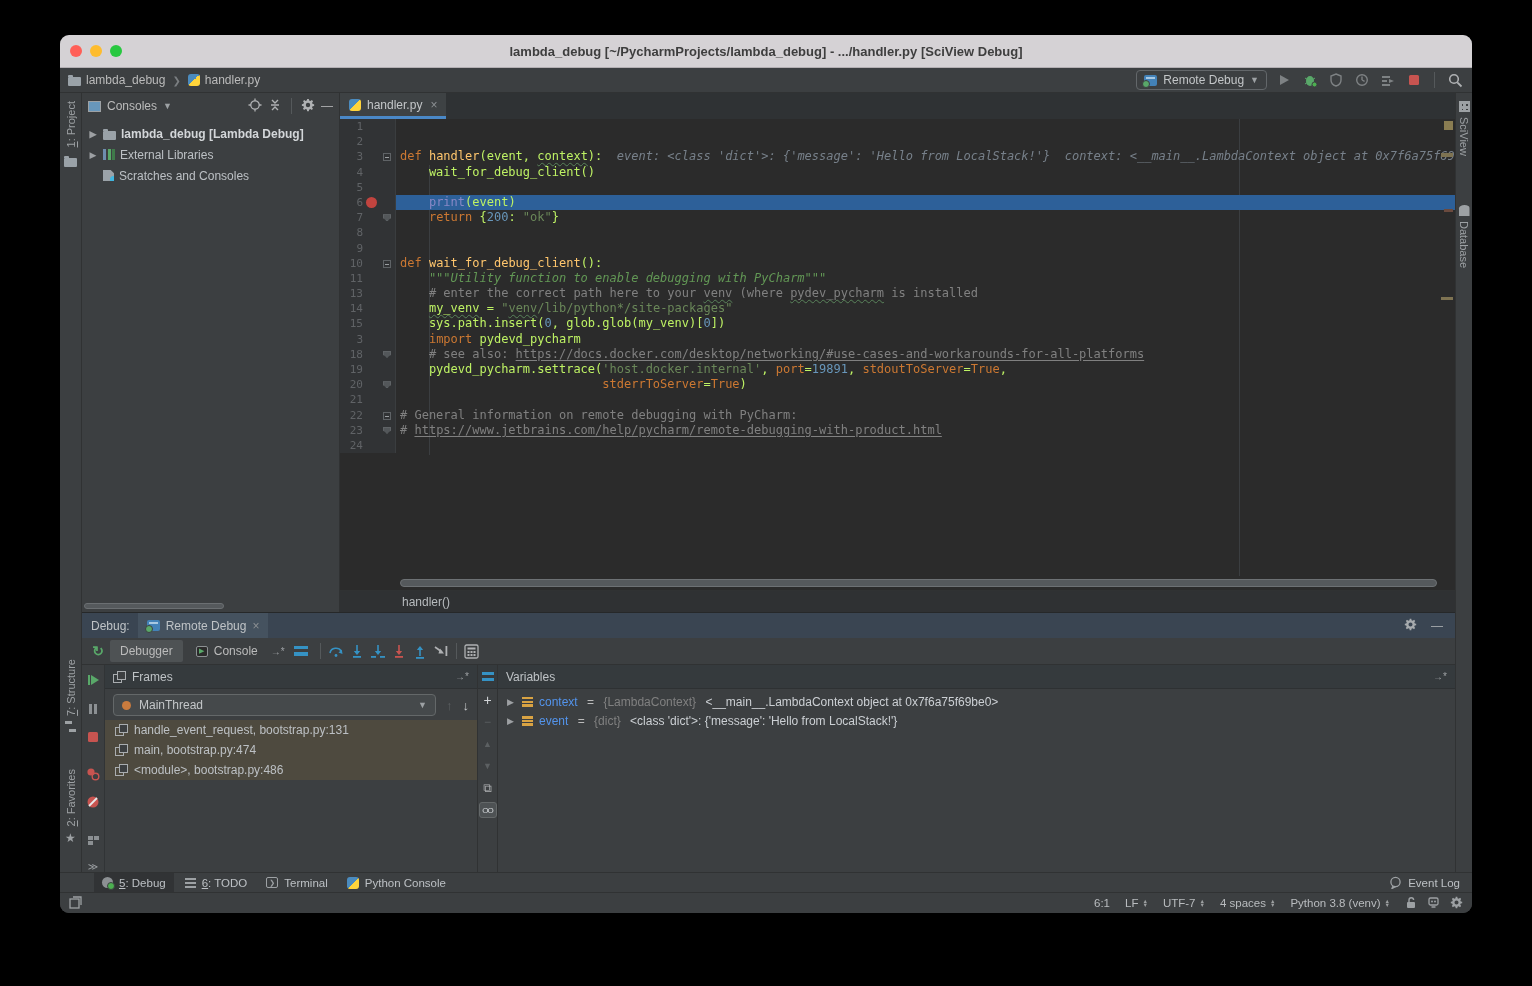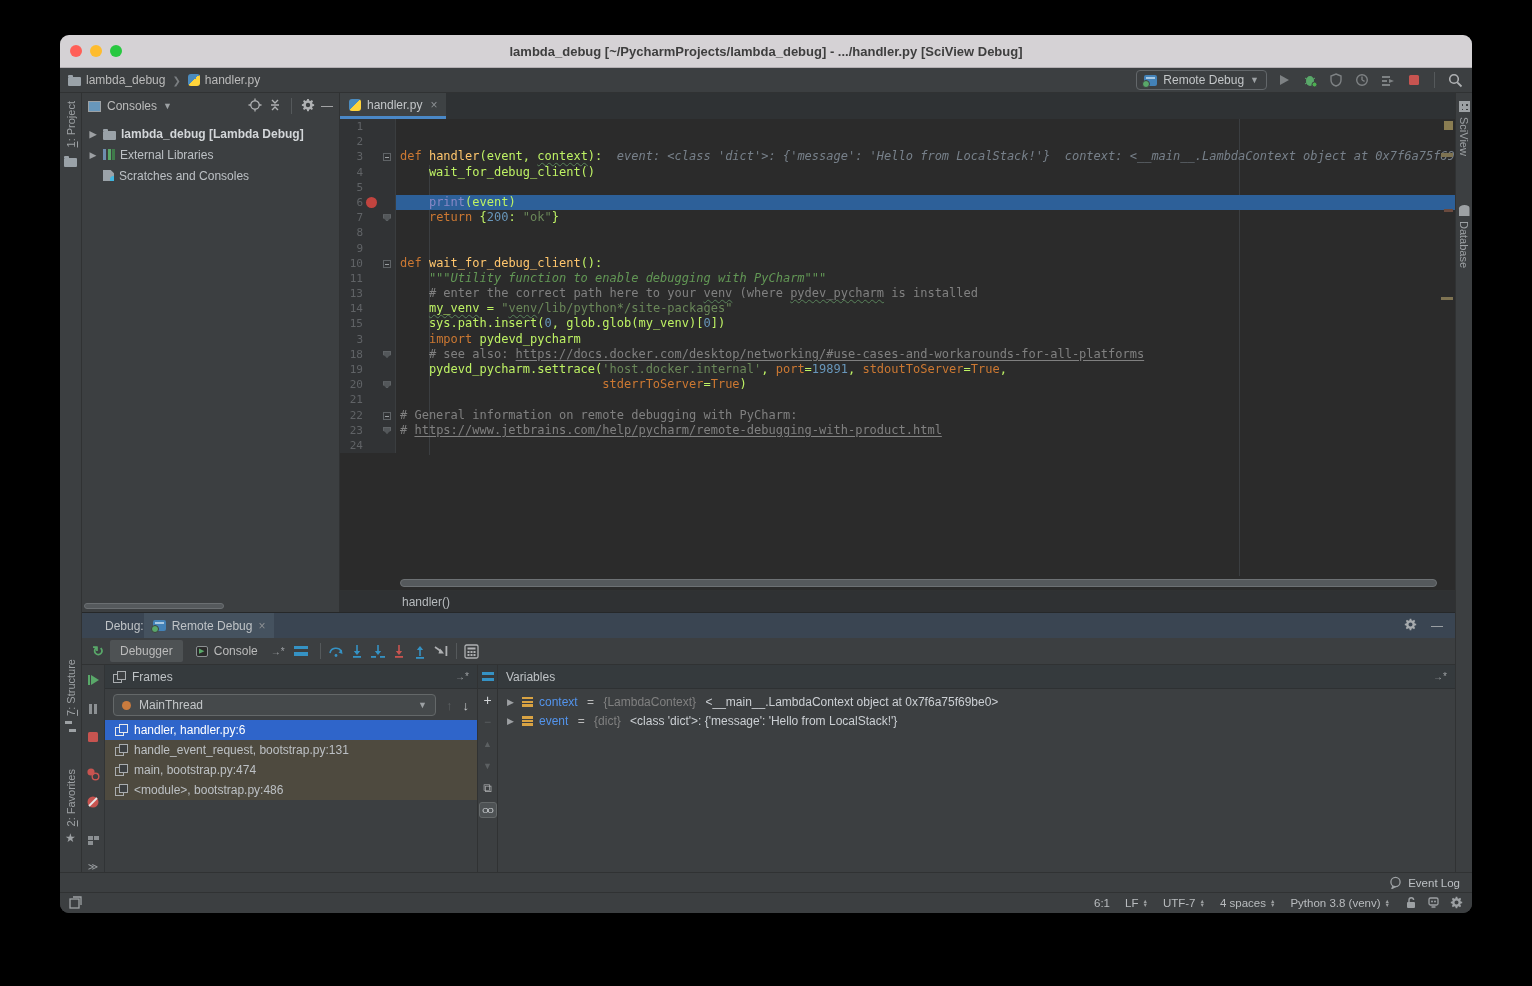--- a/index.html
+++ b/index.html
@@ -81,22 +81,22 @@
   .wavy-g{text-decoration:underline wavy #59835a;text-decoration-thickness:1px;text-underline-offset:2px;}
   .wavy-r{text-decoration:underline wavy #bc4a43;text-decoration-thickness:1px;text-underline-offset:2px;}
   .mark{position:absolute;right:2px;z-index:3;}
   .eh-scroll{height:14px;flex:none;background:#2b2b2b;position:relative;}
   .eh-thumb{position:absolute;left:60px;right:18px;top:3px;height:8px;border-radius:4px;
     background:#55595c;border:1px solid #6d7174;}
   .ecrumb{height:22px;flex:none;background:#2f3133;border-top:1px solid #303233;display:flex;
     align-items:center;padding-left:62px;font-size:12px;color:#b7bbbe;}
   
   .debug{height:260px;flex:none;border-top:1px solid #262829;display:flex;flex-direction:column;background:#3c3f41;}
-  .dhead{height:25px;flex:none;background:#3a4552;display:flex;align-items:center;gap:0;
-    padding-left:23px;font-size:12px;color:#bfc3c6;}
+  .dhead{height:25px;flex:none;background:#3a4552;display:flex;align-items:center;gap:8px;
+    padding-left:9px;font-size:12px;color:#bfc3c6;}
   .dtab-session{height:25px;background:#45525f;display:flex;align-items:center;gap:6px;padding:0 9px;}
   .dhead .right{margin-left:auto;display:flex;gap:14px;align-items:center;margin-right:12px;color:#a7abae;}
   .dtoolbar{height:27px;flex:none;border-bottom:1px solid #303233;display:flex;align-items:center;
     gap:3px;padding-left:7px;font-size:12px;color:#bbbbbb;}
   .dtab{padding:4px 10px;border-radius:2px;display:flex;align-items:center;gap:6px;}
   .dtab.sel{background:#4e5254;}
   .dcontent{flex:1;display:flex;min-height:0;}
   .dleft{width:23px;flex:none;border-right:1px solid #313436;display:flex;flex-direction:column;
     align-items:center;padding-top:8px;gap:10px;}
   .hsep{width:15px;height:1px;background:#55595b;}
@@ -495,24 +495,20 @@
             <div class="comborow">
               <div class="combo">
                 <span class="dot"></span>
                 <span>MainThread</span>
                 <span class="dd">▼</span>
               </div>
               <span class="navarrow" style="color:#5c6062">↑</span>
               <span class="navarrow" style="color:#c9ccce">↓</span>
             </div>
             <div class="flist">
-                <div class="frow sel">
-                  <span class="icn-frame"></span>
-                  <span>handler, handler.py:6</span>
-                </div>
                 <div class="frow lib">
                   <span class="icn-frame"></span>
                   <span>handle_event_request, bootstrap.py:131</span>
                 </div>
                 <div class="frow lib">
                   <span class="icn-frame"></span>
                   <span>main, bootstrap.py:474</span>
                 </div>
                 <div class="frow lib">
                   <span class="icn-frame"></span>
@@ -555,20 +551,38 @@
         <span class="vtext-r">SciView</span>
       </div>
       <div class="vgroup" style="top:112px">
         <span class="icn-db"></span>
         <span class="vtext-r">Database</span>
       </div>
     </div>
   </div>
 
   <div class="bottombar">
+    <span id="bitems" style="display:flex;gap:3px">
+        <span class="bitem active">
+          <span class="icn-bug"></span>
+          <span><u>5</u>: Debug</span>
+        </span>
+        <span class="bitem">
+          <span class="icn-todo"></span>
+          <span><u>6</u>: TODO</span>
+        </span>
+        <span class="bitem">
+          <span class="icn-term">❯</span>
+          <span>Terminal</span>
+        </span>
+        <span class="bitem">
+          <span class="icn-py"></span>
+          <span>Python Console</span>
+        </span>
+      </span>
     <span class="blright">
       <svg width="13" height="13" viewBox="0 0 13 13">
           <circle cx="6.5" cy="6" r="4.6" fill="none" stroke="#9da1a4" stroke-width="1.3"></circle>
           <path d="M4 10 L3 12.5 L7 10.5" fill="none" stroke="#9da1a4" stroke-width="1.3"></path>
         </svg>
       <span>Event Log</span>
     </span>
   </div>
 
   <div class="statusbar">

